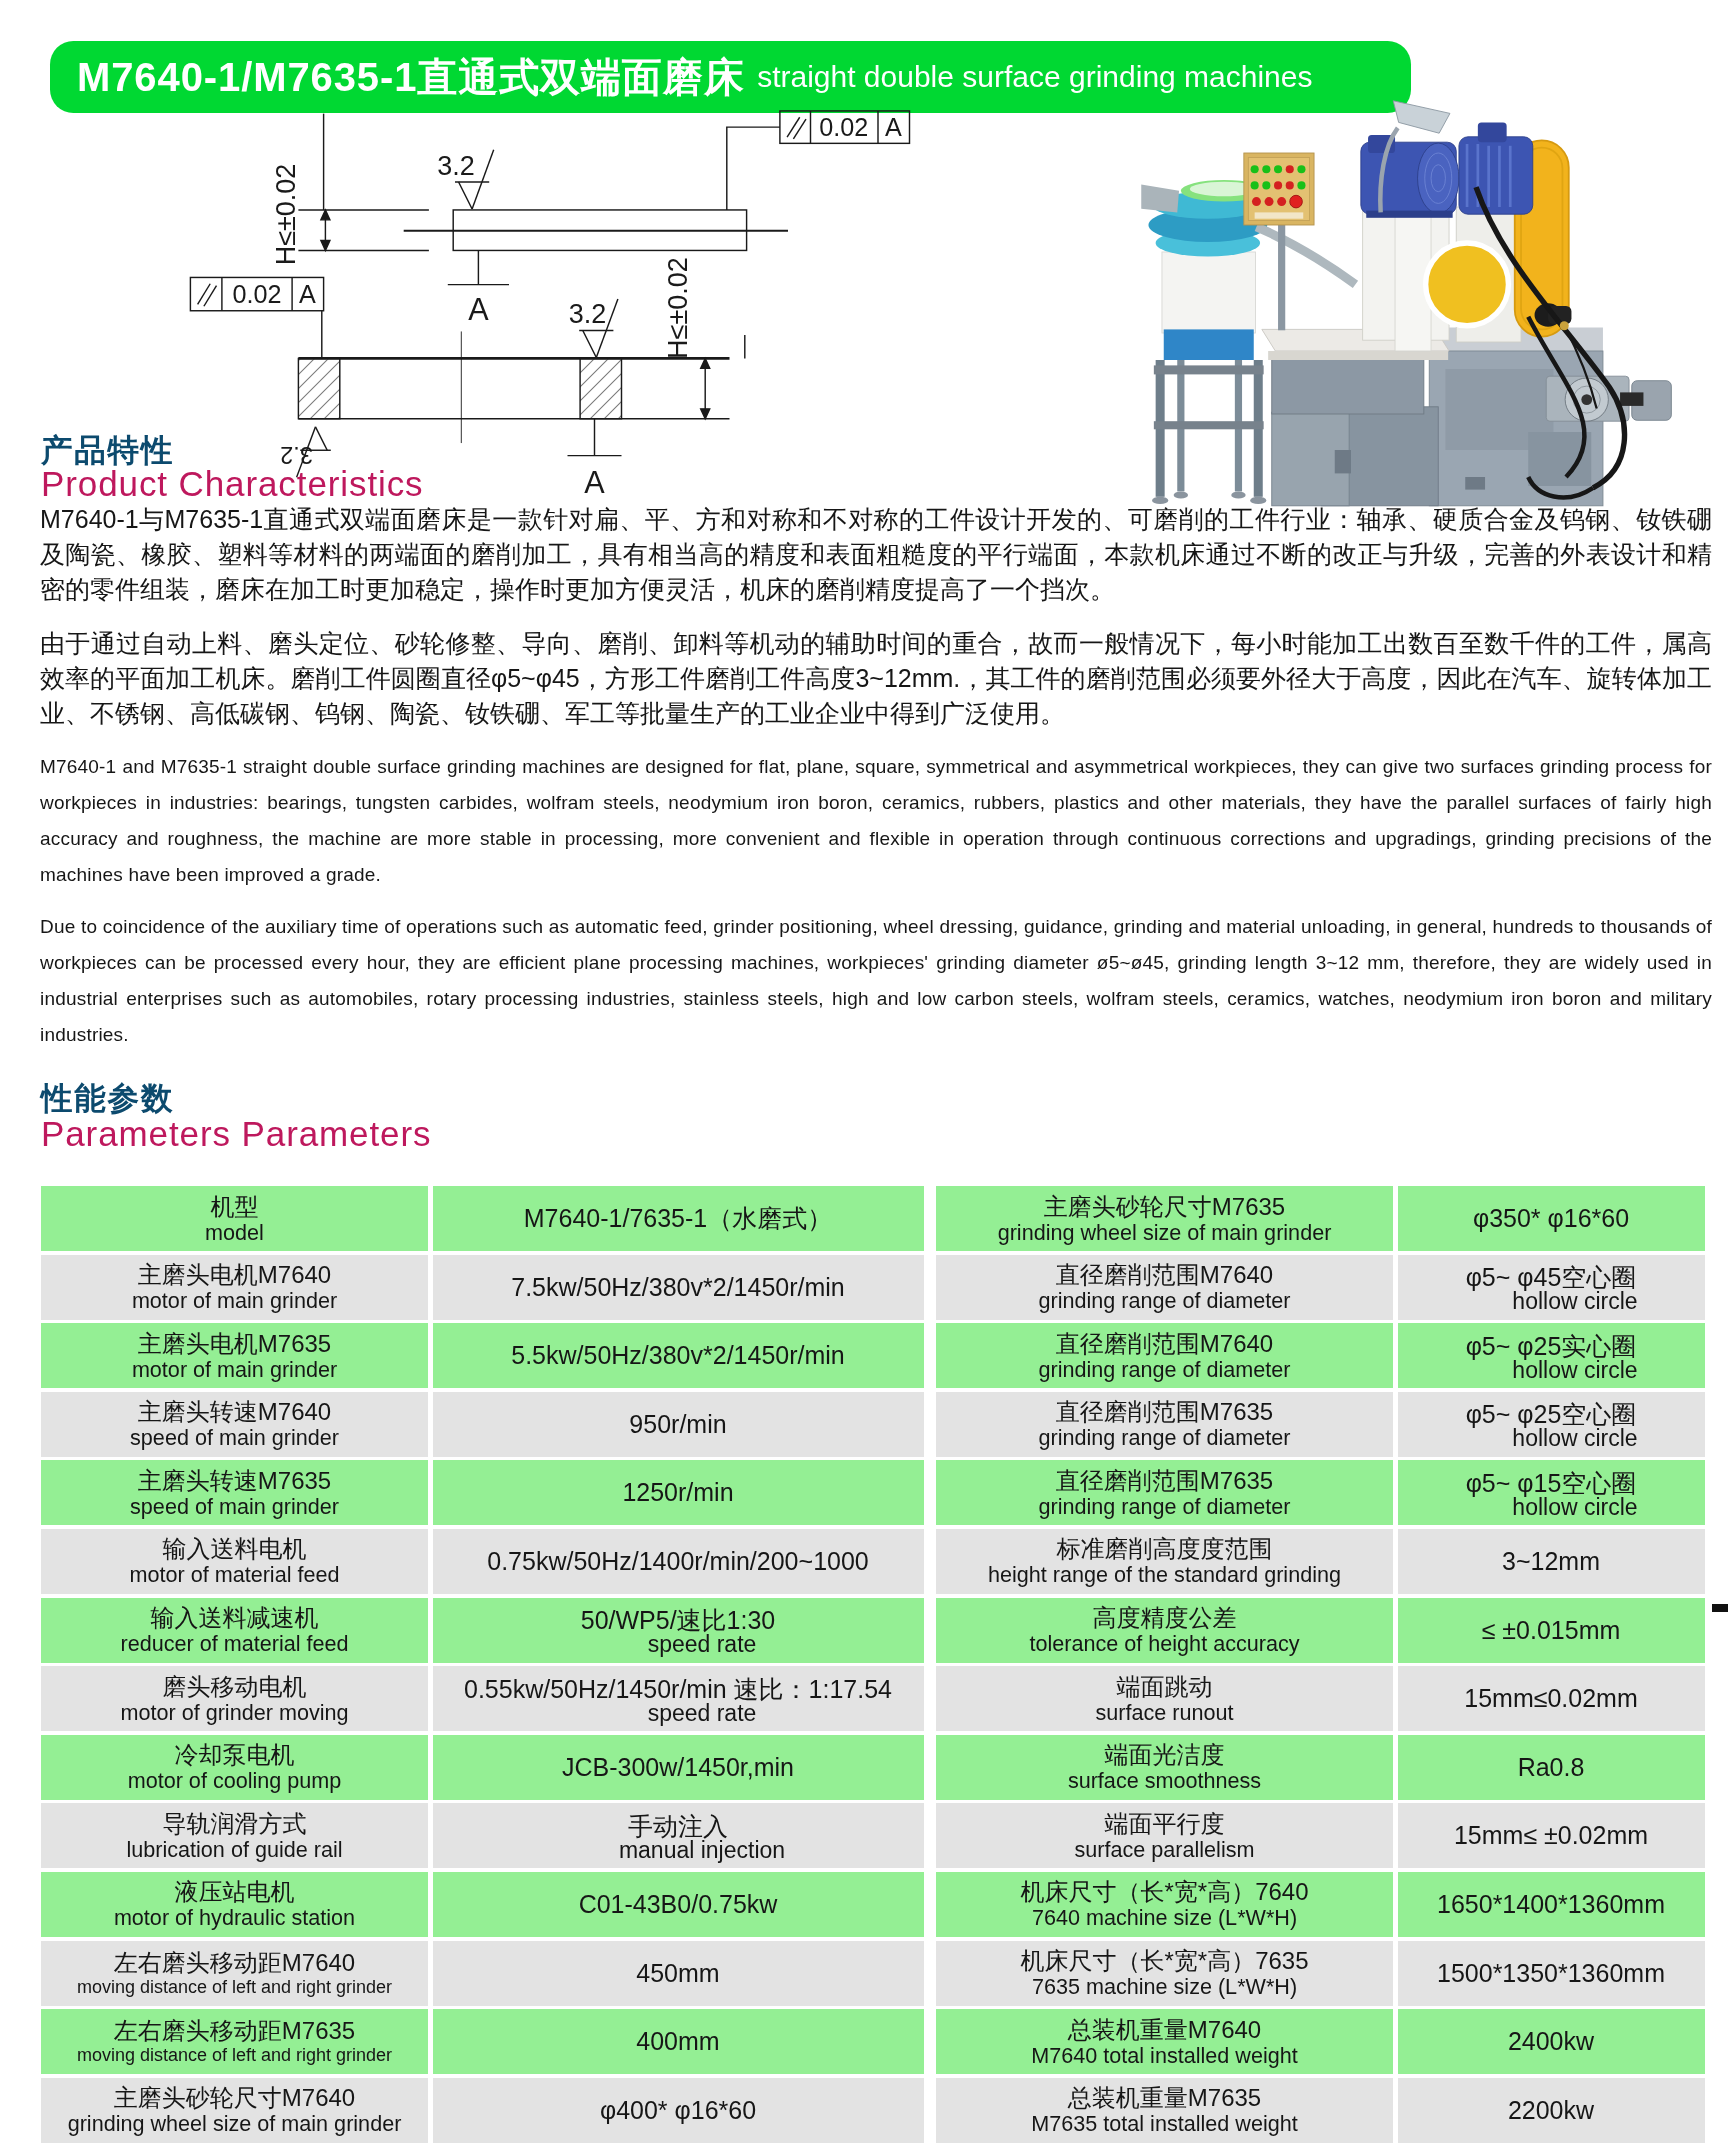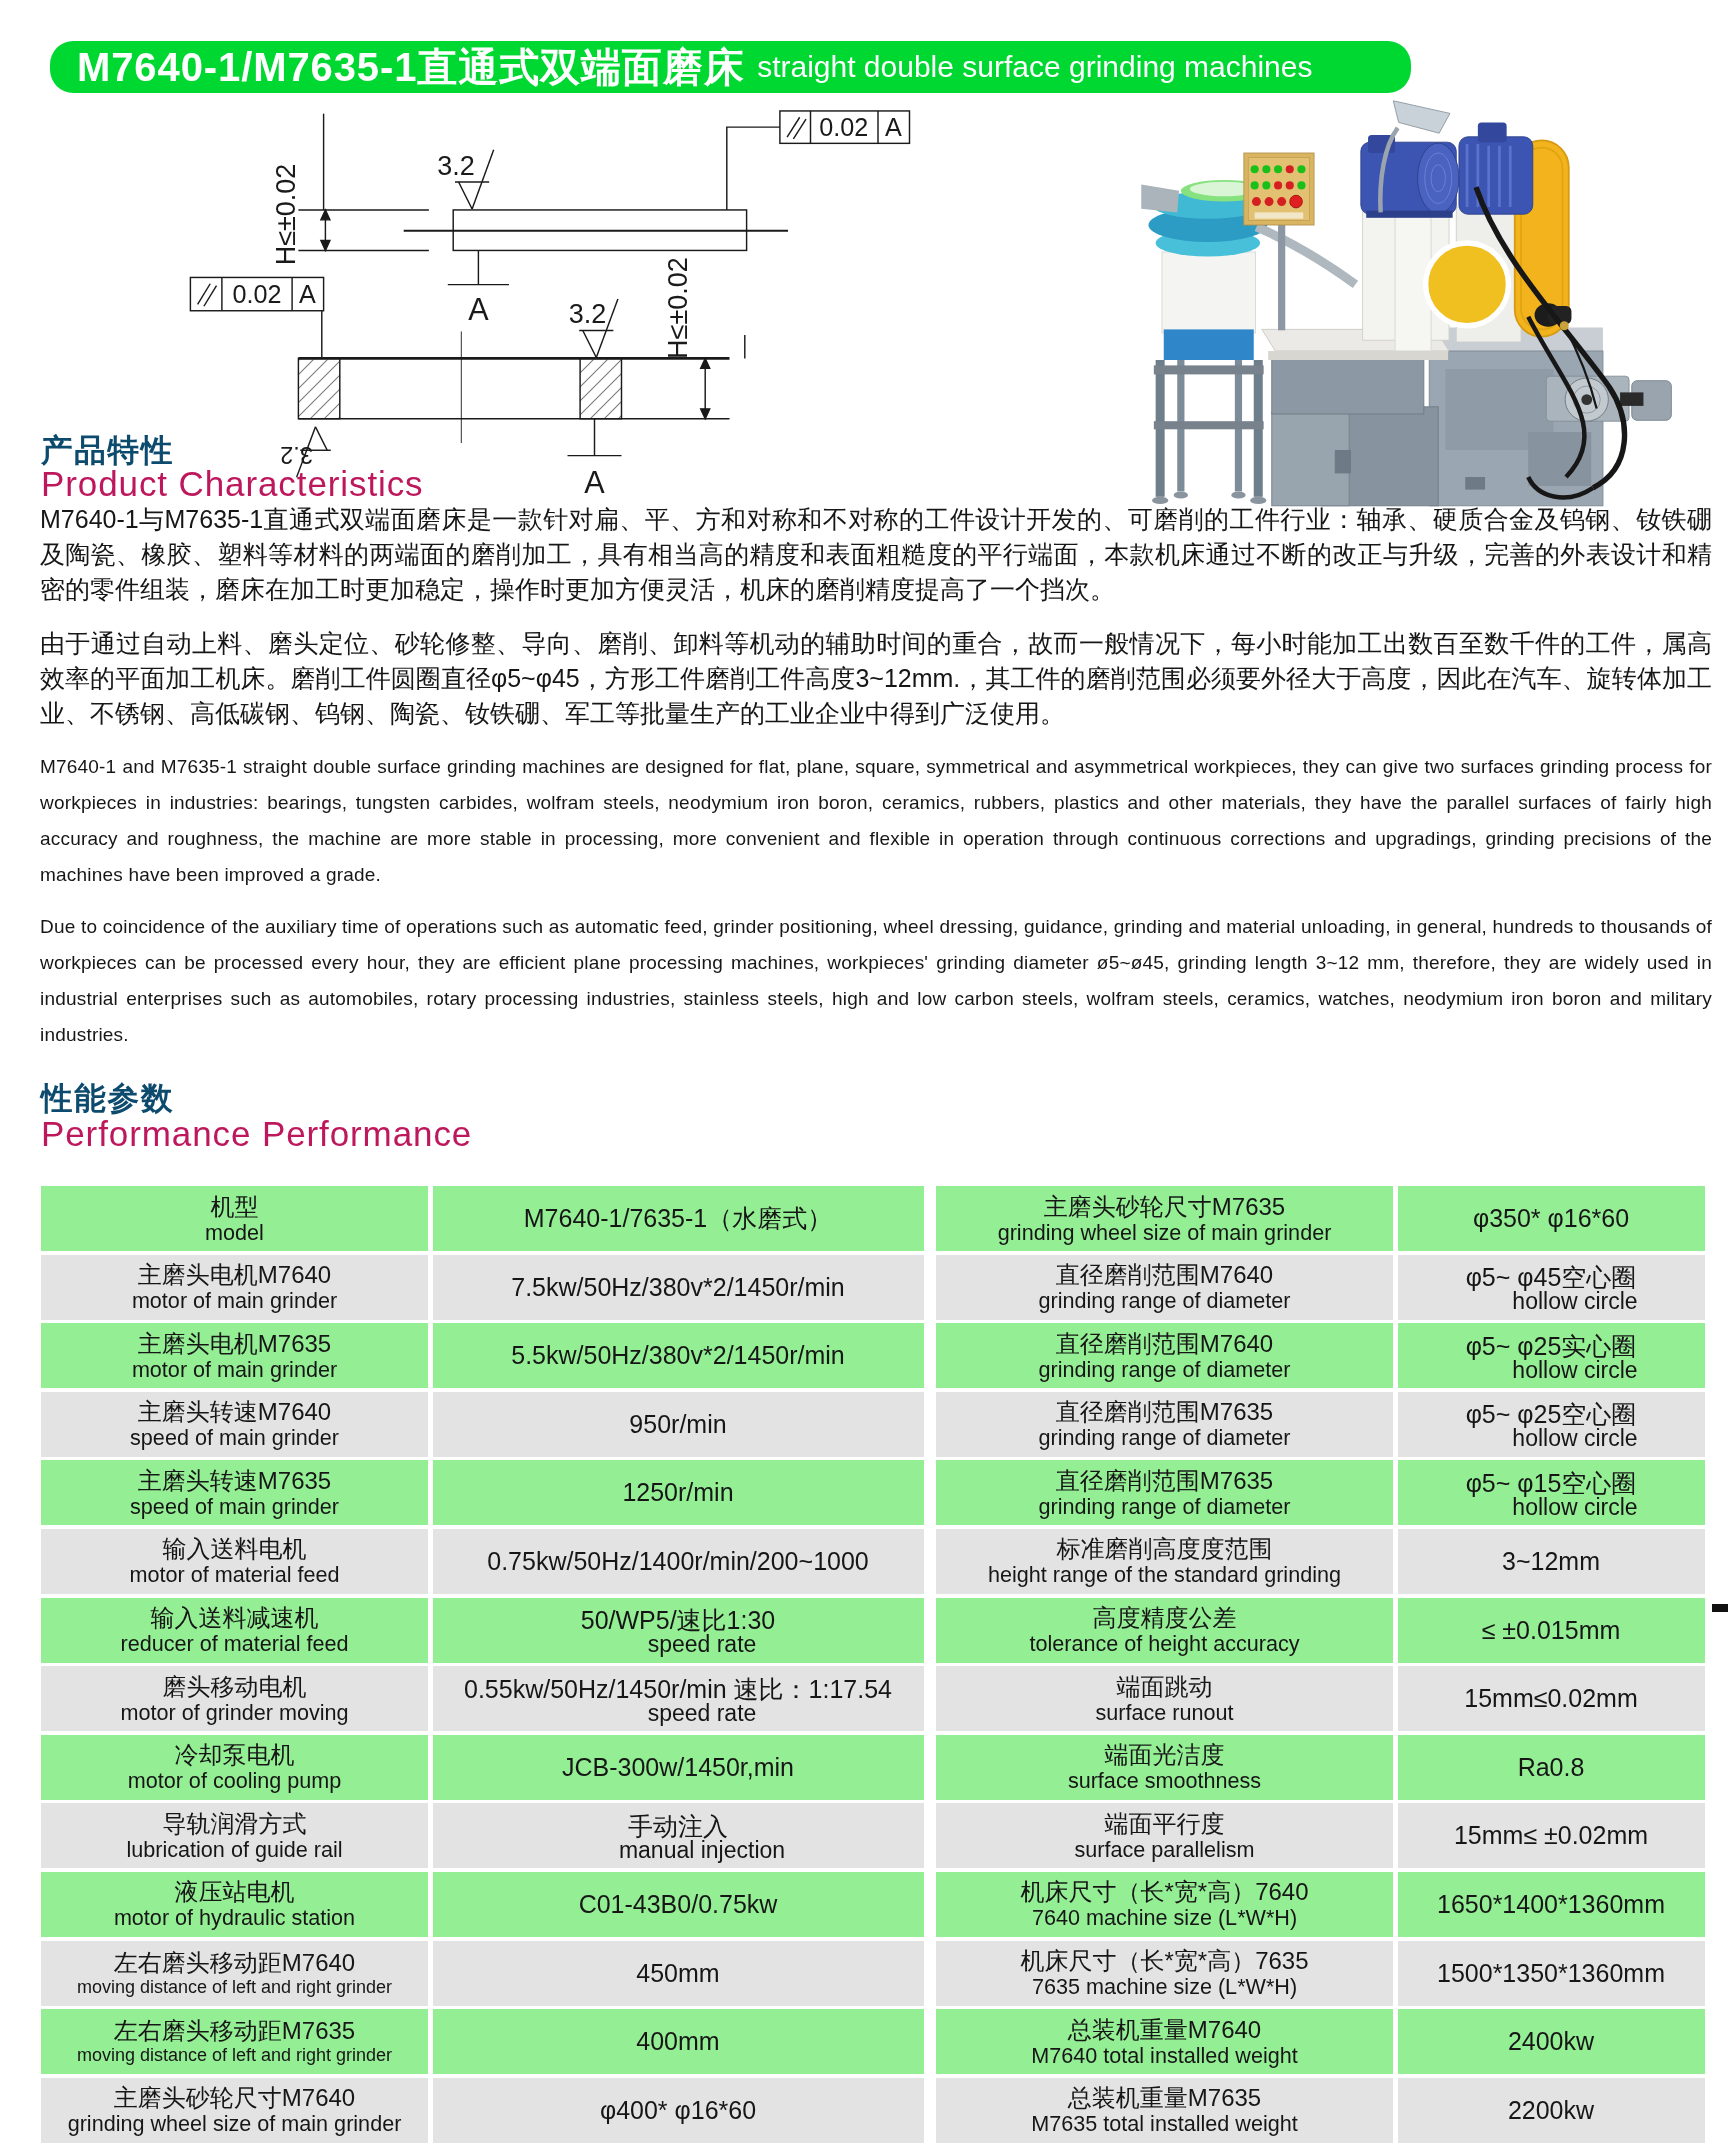--- a/index.html
+++ b/index.html
@@ -1,20 +1,20 @@
 <!DOCTYPE html>
 <html style="font-size:14.4px"><head>
 <meta charset="utf-8">
 <style>
   html,body{margin:0;padding:0;background:#fff;}
   .page{position:relative;width:1728px;height:2156px;background:#ffffff;
         font-family:"Liberation Sans","DejaVu Sans",sans-serif;color:#161616;overflow:hidden;}
 
   
-  .banner{position:absolute;left:50px;top:41px;width:1361px;height:52px;background:#00d832;
+  .banner{position:absolute;left:50px;top:41px;width:1361px;height:72px;background:#00d832;
           border-radius:23.4px;display:flex;align-items:center;padding-left:27px;box-sizing:border-box;color:#fff;}
   .banner-cn{font-size:40px;font-weight:bold;letter-spacing:0.9px;white-space:nowrap;}
   .banner-en{font-size:30px;margin-left:12.6px;white-space:nowrap;}
 
   
   .tech{position:absolute;left:158px;top:108px;}
   .tech text{font-family:"Liberation Sans","DejaVu Sans",sans-serif;fill:#1a1a1a;}
 
   
   .machine{position:absolute;left:1141px;top:90px;}
@@ -258,21 +258,21 @@
   </svg>
 
   <div class="h-cn" style="top:430px;">产品特性</div>
   <div class="h-en" style="top:464px;">Product Characteristics</div>
   <p class="para cn" style="top:502px;">M7640-1与M7635-1直通式双端面磨床是一款针对扁、平、方和对称和不对称的工件设计开发的、可磨削的工件行业：轴承、硬质合金及钨钢、钕铁硼及陶瓷、橡胶、塑料等材料的两端面的磨削加工，具有相当高的精度和表面粗糙度的平行端面，本款机床通过不断的改正与升级，完善的外表设计和精密的零件组装，磨床在加工时更加稳定，操作时更加方便灵活，机床的磨削精度提高了一个挡次。</p>
   <p class="para cn" style="top:626px;">由于通过自动上料、磨头定位、砂轮修整、导向、磨削、卸料等机动的辅助时间的重合，故而一般情况下，每小时能加工出数百至数千件的工件，属高效率的平面加工机床。磨削工件圆圈直径φ5~φ45，方形工件磨削工件高度3~12mm.，其工件的磨削范围必须要外径大于高度，因此在汽车、旋转体加工业、不锈钢、高低碳钢、钨钢、陶瓷、钕铁硼、军工等批量生产的工业企业中得到广泛使用。</p>
   <p class="para en" style="top:749px;">M7640-1 and M7635-1 straight double surface grinding machines are designed for flat, plane, square, symmetrical and asymmetrical workpieces, they can give two surfaces grinding process for workpieces in industries: bearings, tungsten carbides, wolfram steels, neodymium iron boron, ceramics, rubbers, plastics and other materials, they have the parallel surfaces of fairly high accuracy and roughness,  the machine are more stable in processing, more convenient and flexible in operation through continuous corrections and upgradings, grinding precisions of the machines have been improved a grade.</p>
   <p class="para en" style="top:909px;">Due to coincidence of the auxiliary time of operations such as automatic feed, grinder positioning, wheel dressing, guidance, grinding and material unloading, in general, hundreds to thousands of workpieces can be processed every hour, they are efficient plane processing machines, workpieces' grinding diameter ø5~ø45, grinding length 3~12 mm, therefore, they are widely used in industrial enterprises such as automobiles, rotary processing industries, stainless steels, high and low carbon steels, wolfram steels, ceramics, watches, neodymium iron boron and military industries.</p>
 
   <div class="h-cn" style="top:1078px;">性能参数</div>
-  <div class="h-en" style="top:1114px;">Performance Performance</div>
+  <div class="h-en" style="top:1114px;">Parameters Parameters</div>
 
   <div class="ptable left" id="table-left">
       <div class="cell green">
         <div class="lab-cn">机型</div>
         <div class="lab-en">model</div>
       </div>
       <div class="cell green">
         <div class="val-main">M7640-1/7635-1（水磨式）</div>
       </div>
       <div class="cell gray">

